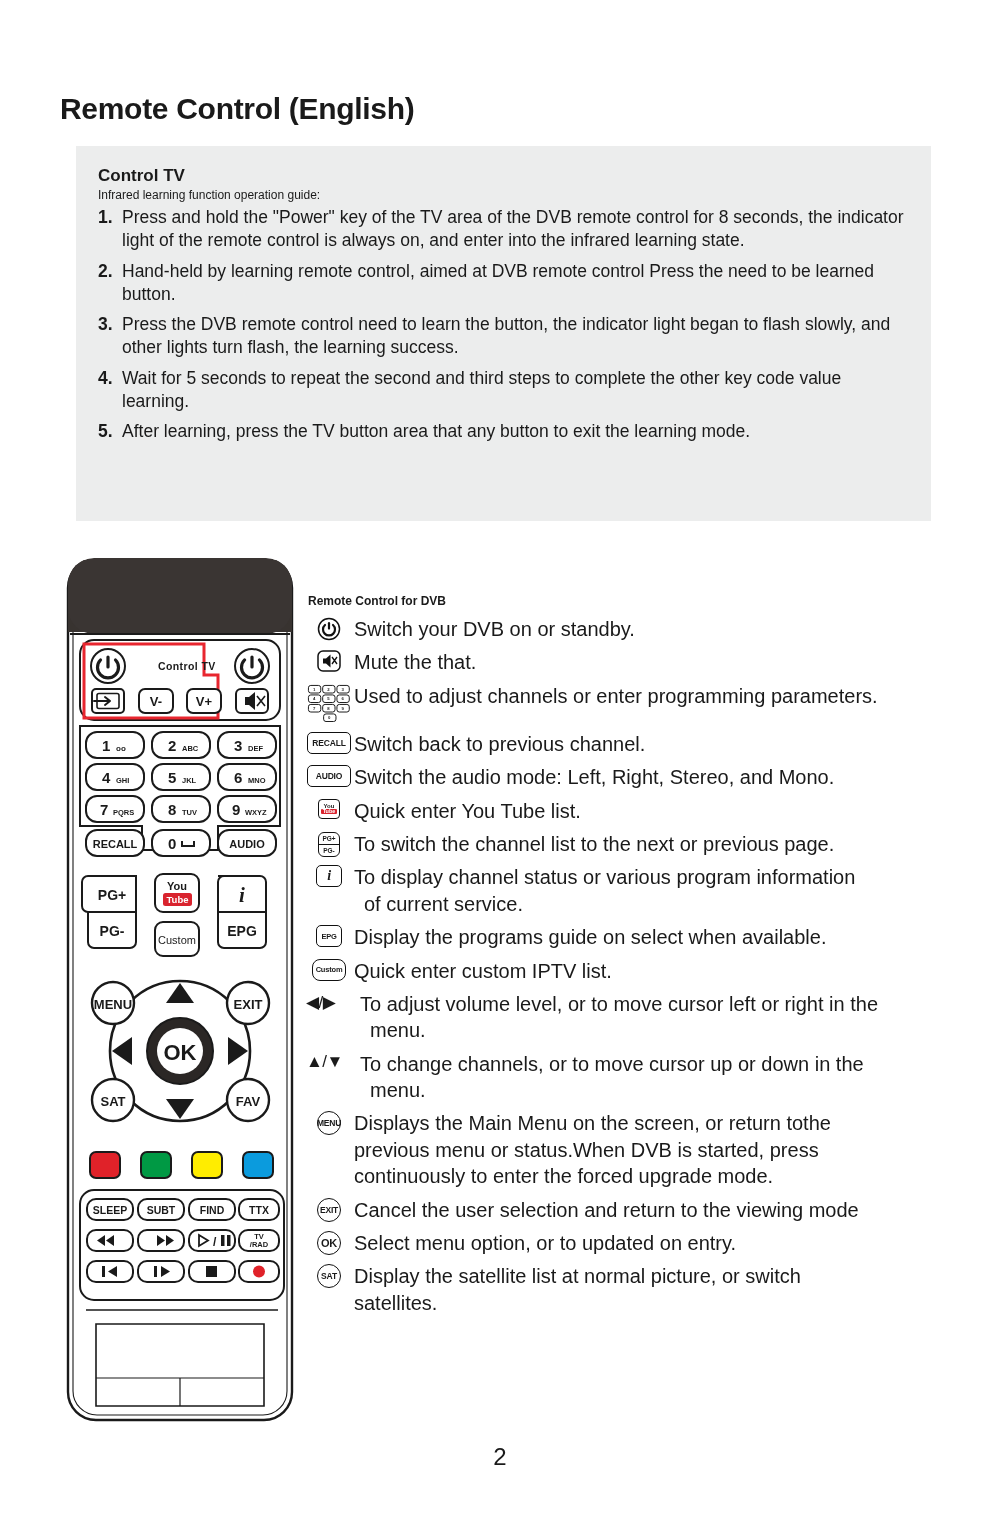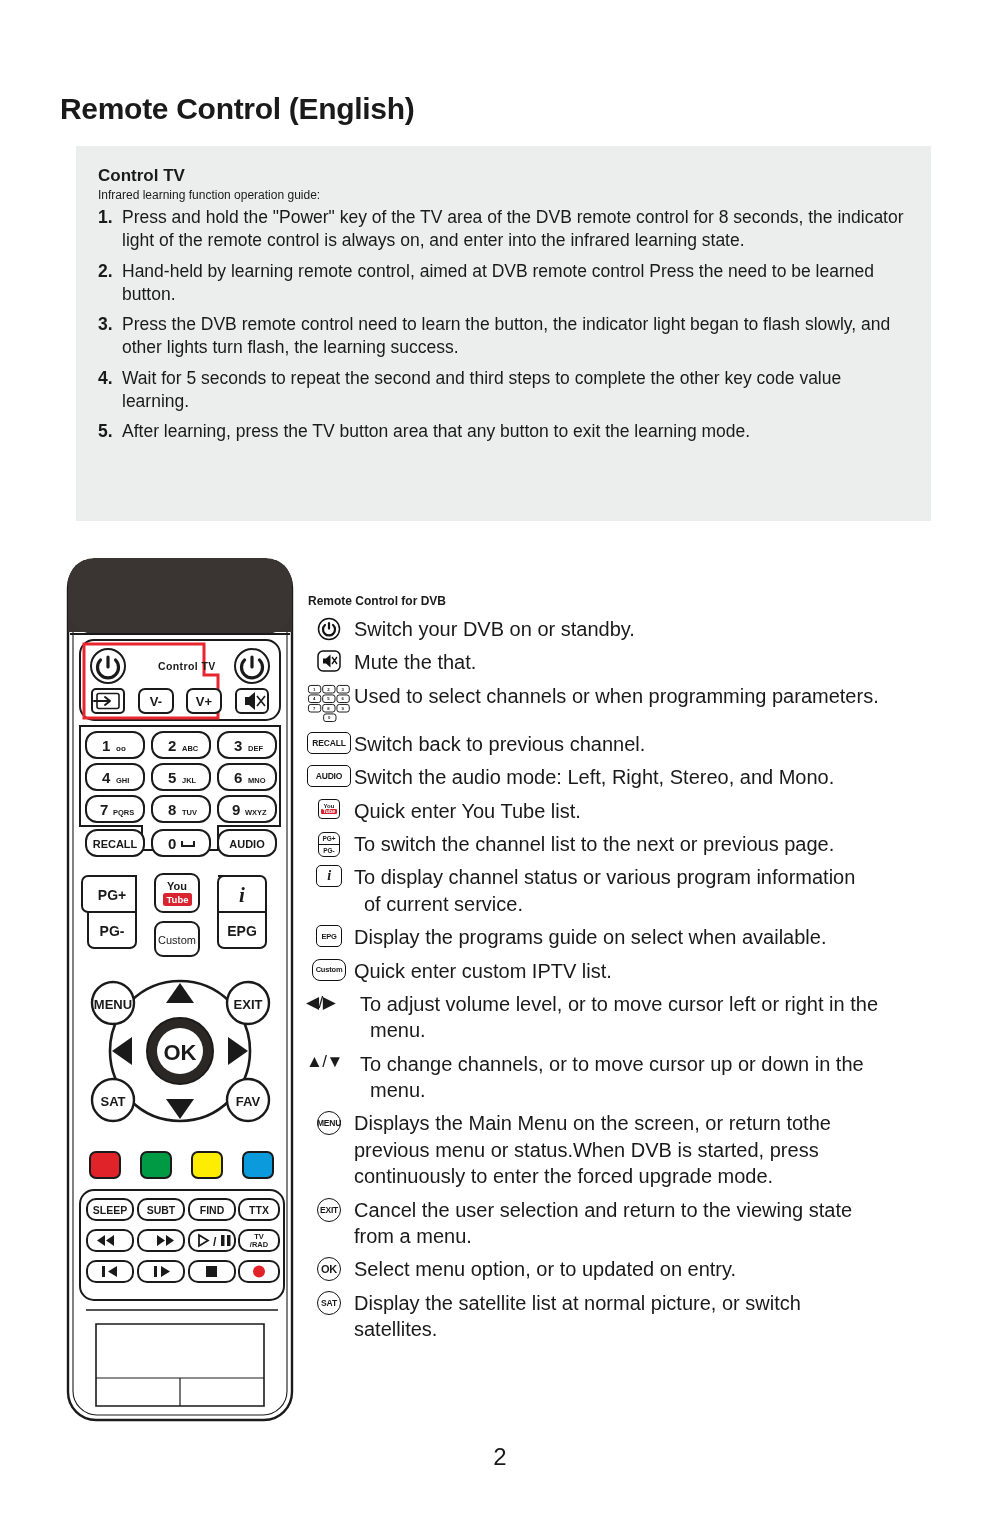--- a/index.html
+++ b/index.html
@@ -509,21 +509,21 @@
         <div class="krow">
             <div class="kkey">7</div>
             <div class="kkey">8</div>
             <div class="kkey">9</div>
           </div>
         <div class="krow" style="margin-left:16px;">
             <div class="kkey">0</div>
           </div>
       </div>
     </div>
-    <div class="legend-txt">Used to select channels or when programming parameters.</div>
+    <div class="legend-txt">Used to adjust channels or enter programming parameters.</div>
   </div>
 
   <div class="legend-row" style="margin-top:6px;">
     <div class="legend-ico">
       <span class="rect-ico wide">RECALL</span>
     </div>
     <div class="legend-txt">Switch back to previous channel.</div>
   </div>
 
   <div class="legend-row">
@@ -606,22 +606,21 @@
       <span class="ind" style="padding-left:0;">previous menu or status.When DVB is started, press</span>
       <span class="ind" style="padding-left:0;">continuously to enter the forced upgrade mode.</span>
     </div>
   </div>
 
   <div class="legend-row">
     <div class="legend-ico">
       <span class="circ-ico">EXIT</span>
     </div>
     <div class="legend-txt">
-      <span>Cancel the user selection and return to the viewing state</span>
-      <span class="ind" style="padding-left:0;">from  a menu.</span>
+      <span>Cancel the user selection and return to the viewing mode</span>
     </div>
   </div>
 
   <div class="legend-row">
     <div class="legend-ico">
       <span class="circ-ico ok">OK</span>
     </div>
     <div class="legend-txt">Select menu option, or to updated on entry.</div>
   </div>
 

